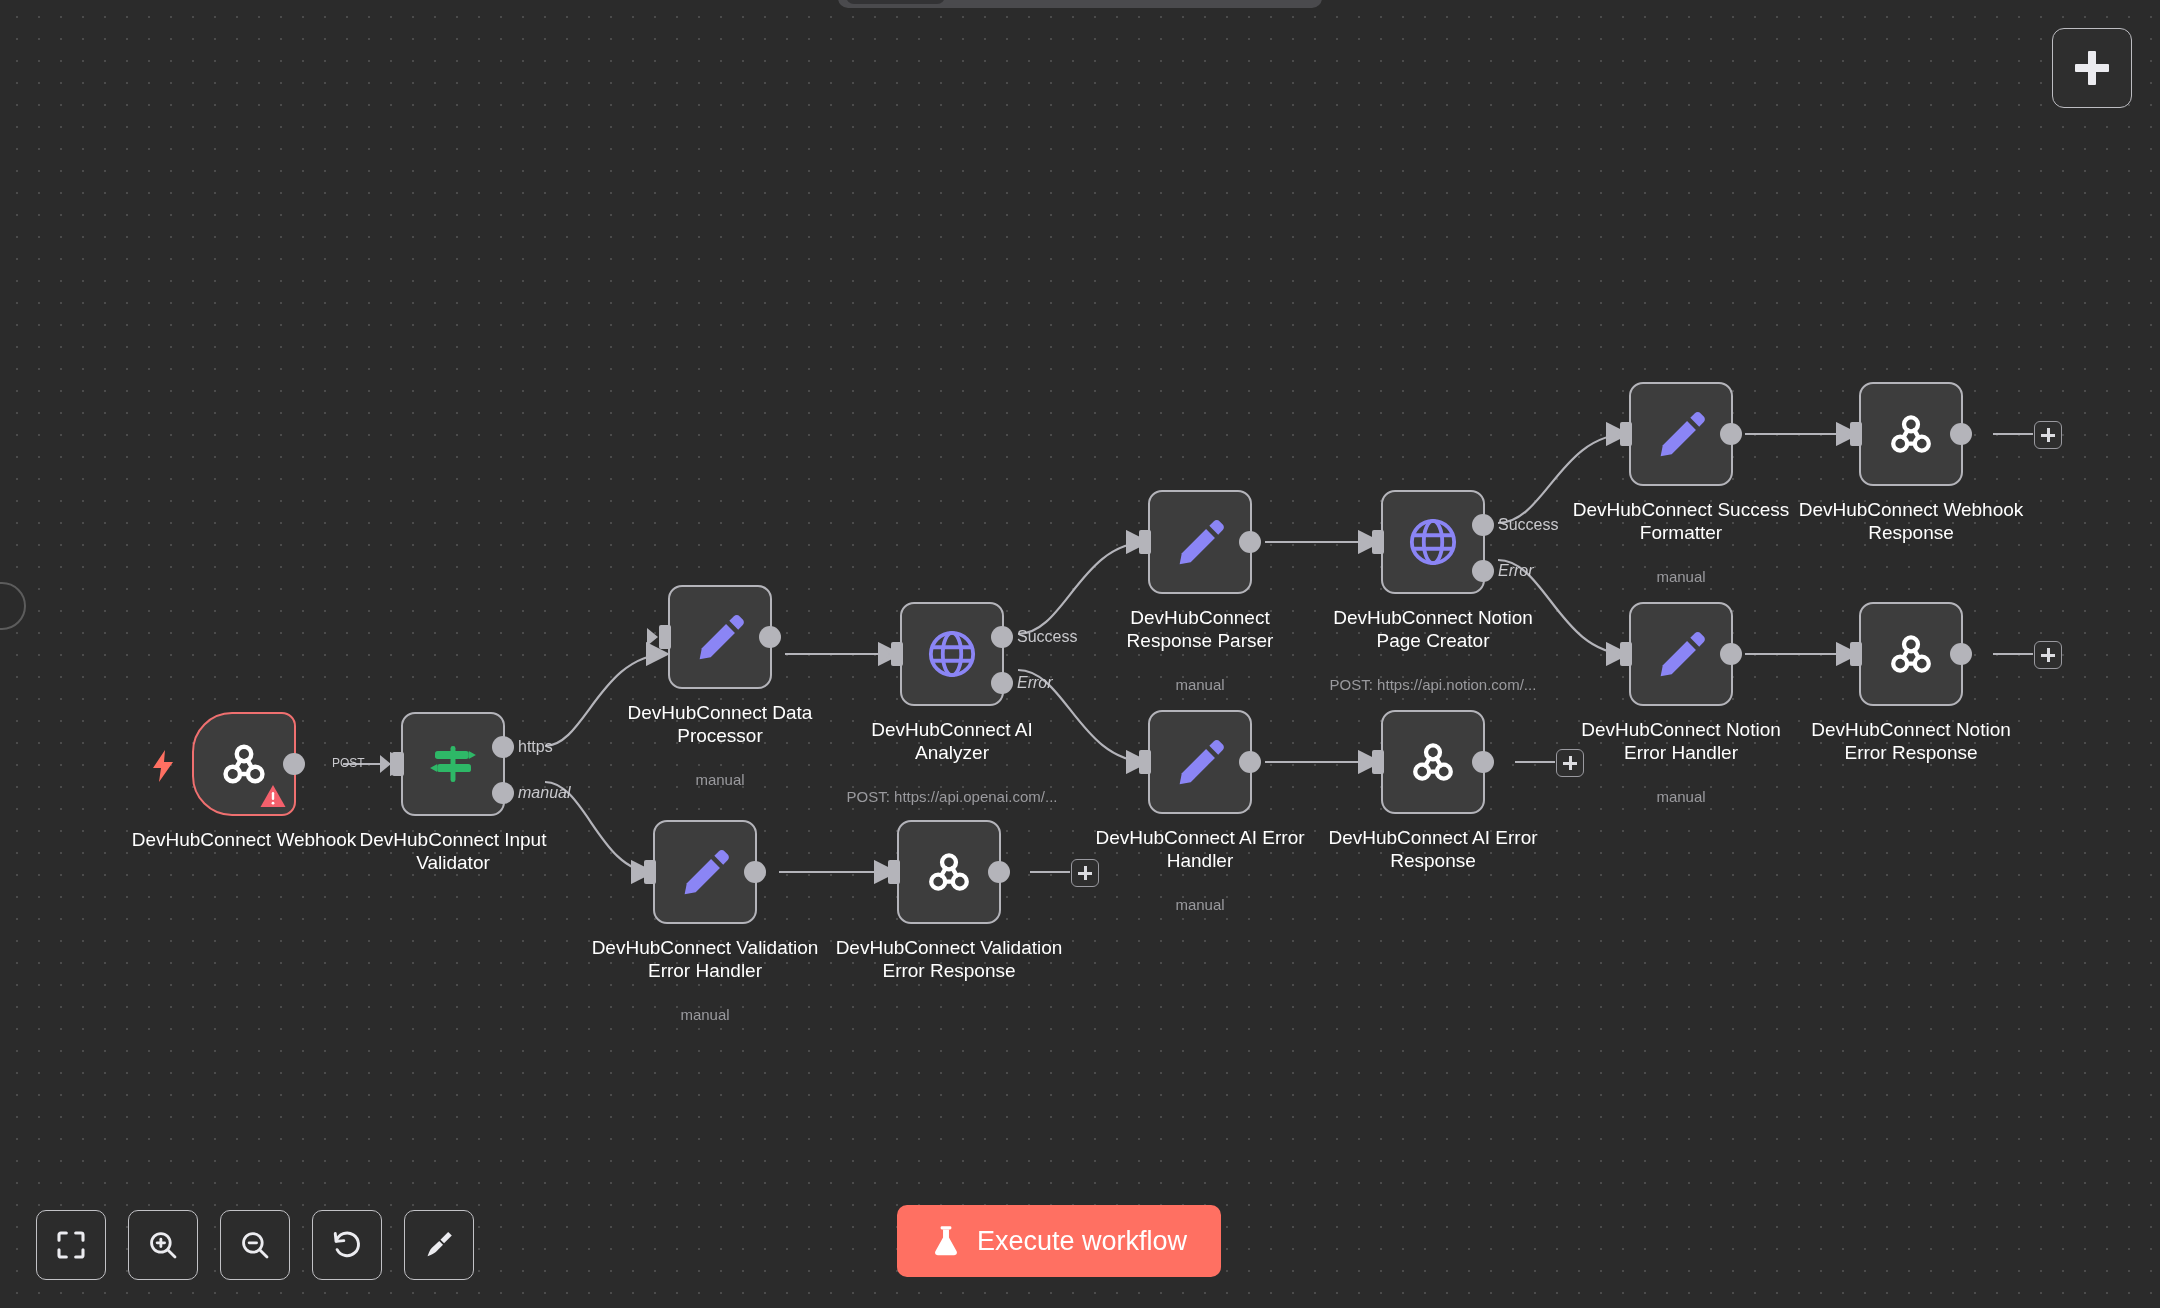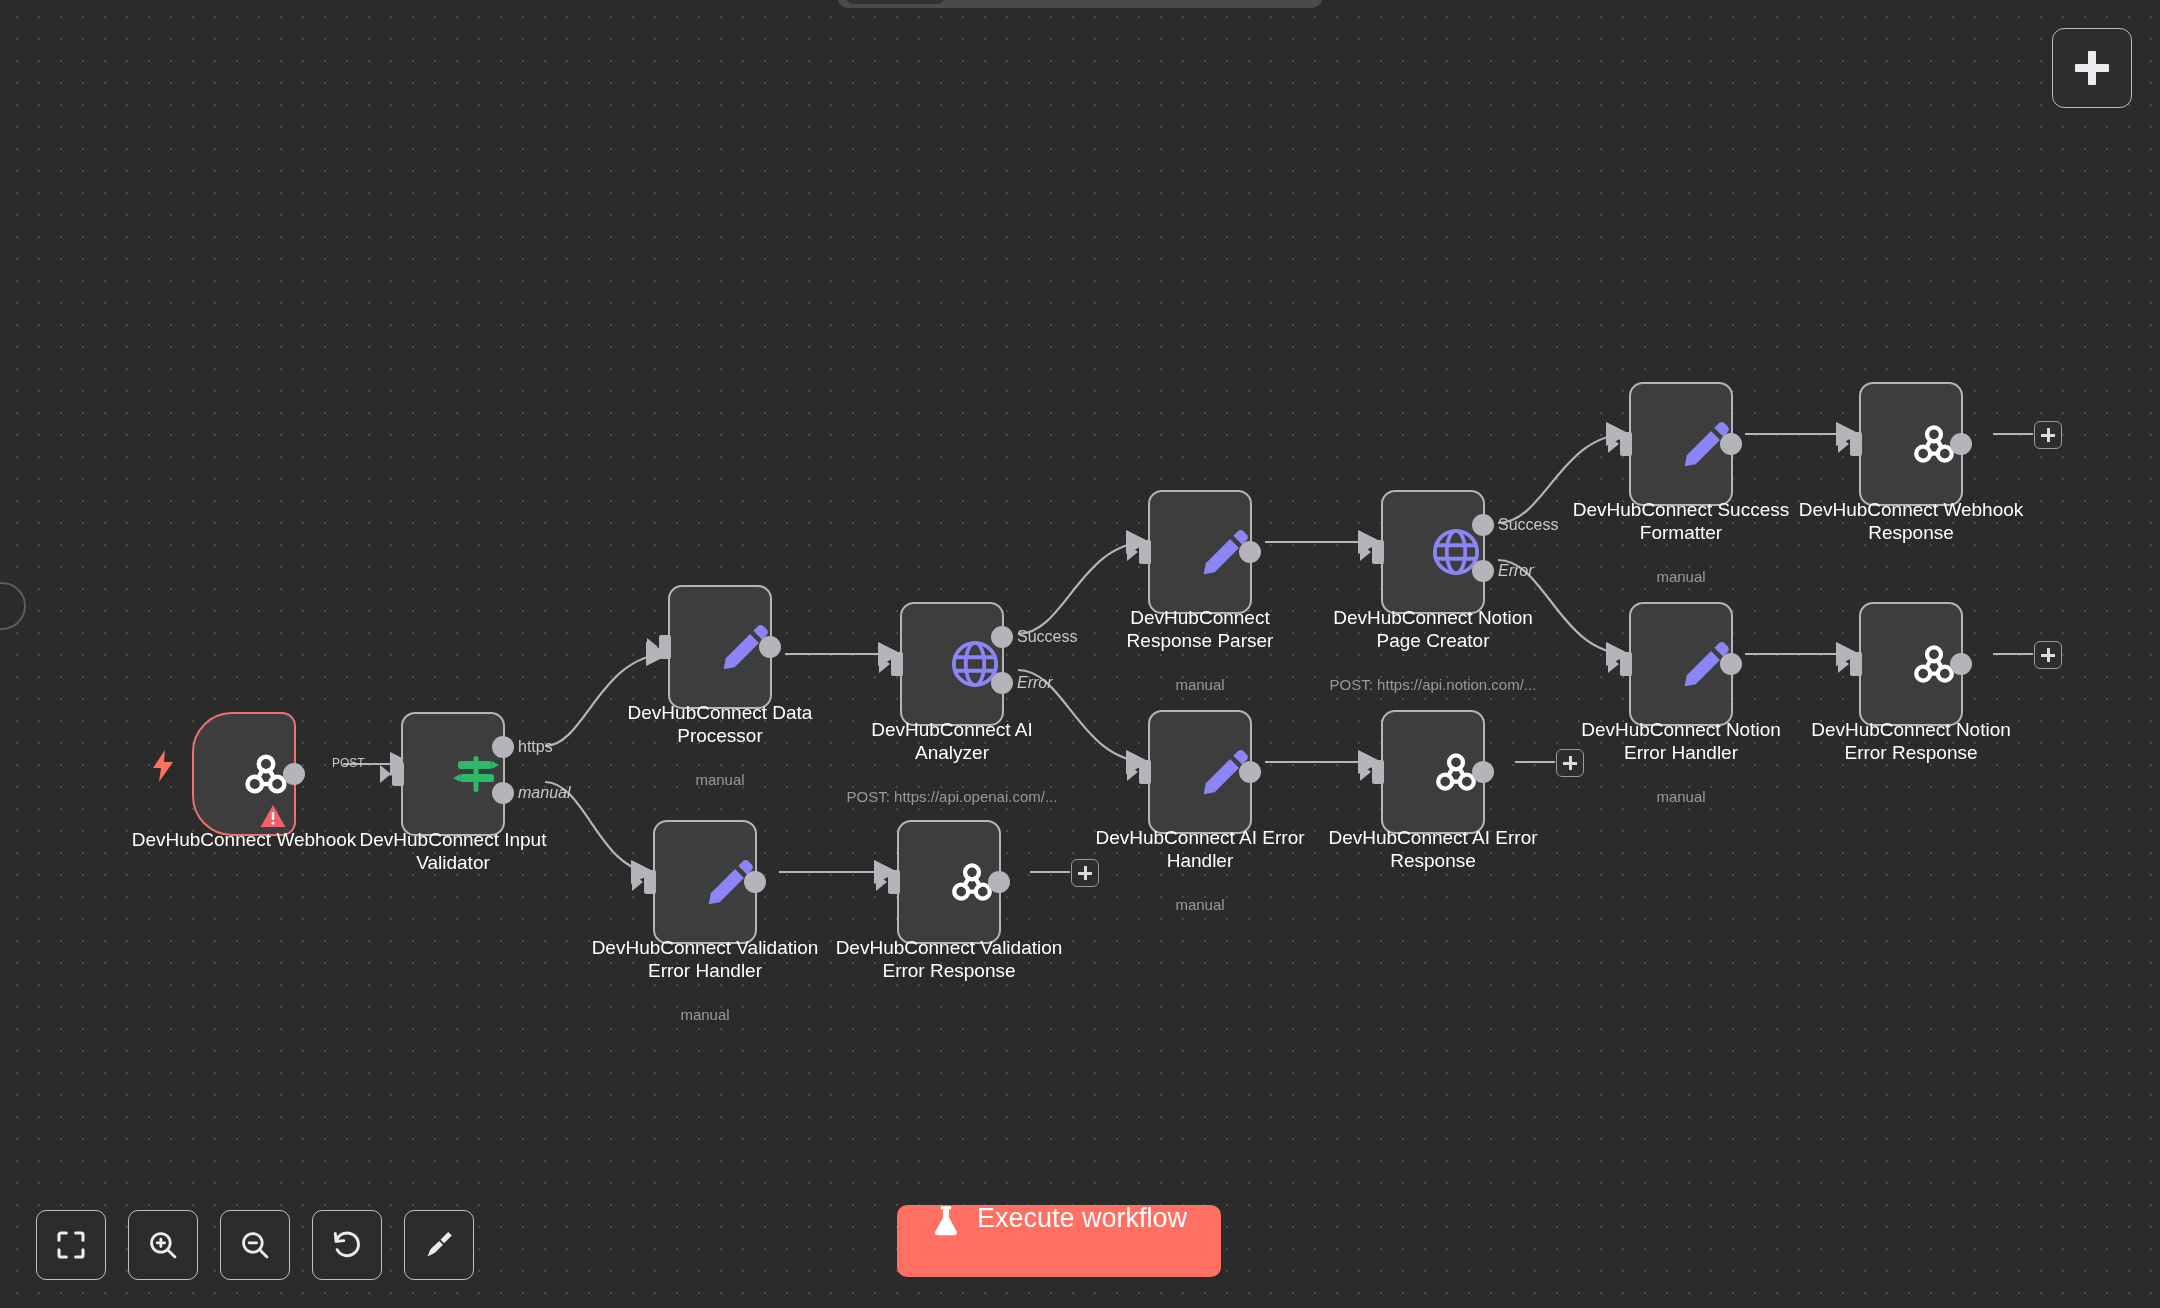--- a/index.html
+++ b/index.html
@@ -49,23 +49,23 @@
     position:absolute;left:-22px;top:582px;width:44px;height:44px;
     border:2px solid #5c5c5c;border-radius:50%;background:#2b2b2b;z-index:20;
   }
 
   
   #edges{position:absolute;left:0;top:0;width:2160px;height:1308px;z-index:5;pointer-events:none;}
 
   
   .node{position:absolute;z-index:10;}
   .node .box{
-    width:104px;height:124px;border-radius:14px;background:#3d3d3d;
+    width:104px;height:104px;border-radius:14px;background:#3d3d3d;
     border:2px solid #b4b4ba;box-sizing:border-box;
-    display:flex;align-items:center;justify-content:flex-end;cursor:pointer;
+    display:flex;align-items:center;justify-content:center;cursor:pointer;
     position:relative;
   }
   .node.trigger .box{
     border-radius:40px 14px 14px 40px;
   }
   .node.trigger.err .box{border-color:#f07070;}
   .node .label{
     position:absolute;left:50%;transform:translateX(-50%);top:116px;
     width:230px;text-align:center;color:#ffffff;font-size:19px;line-height:1.22;
     white-space:normal;
@@ -123,21 +123,21 @@
   
   #bottom-toolbar{position:absolute;left:36px;bottom:28px;display:flex;gap:22px;z-index:30;}
   .tool-btn{
     width:68px;height:68px;border:1.6px solid #c2c2c6;border-radius:10px;background:#2c2c2c;
     display:flex;align-items:center;justify-content:center;cursor:pointer;
   }
 
   
   #execute-btn{
     position:absolute;left:897px;bottom:31px;height:72px;padding:0 34px;
-    background:#ff7062;border-radius:10px;display:flex;gap:16px;
+    background:#ff7062;border-radius:10px;display:flex;align-items:center;gap:16px;
     cursor:pointer;z-index:30;
   }
   #execute-btn .txt{color:#ffffff;font-size:27px;line-height:1;}
 </style>
 </head>
 <body>
 
 <div id="canvas">
 
   <svg id="edges">

